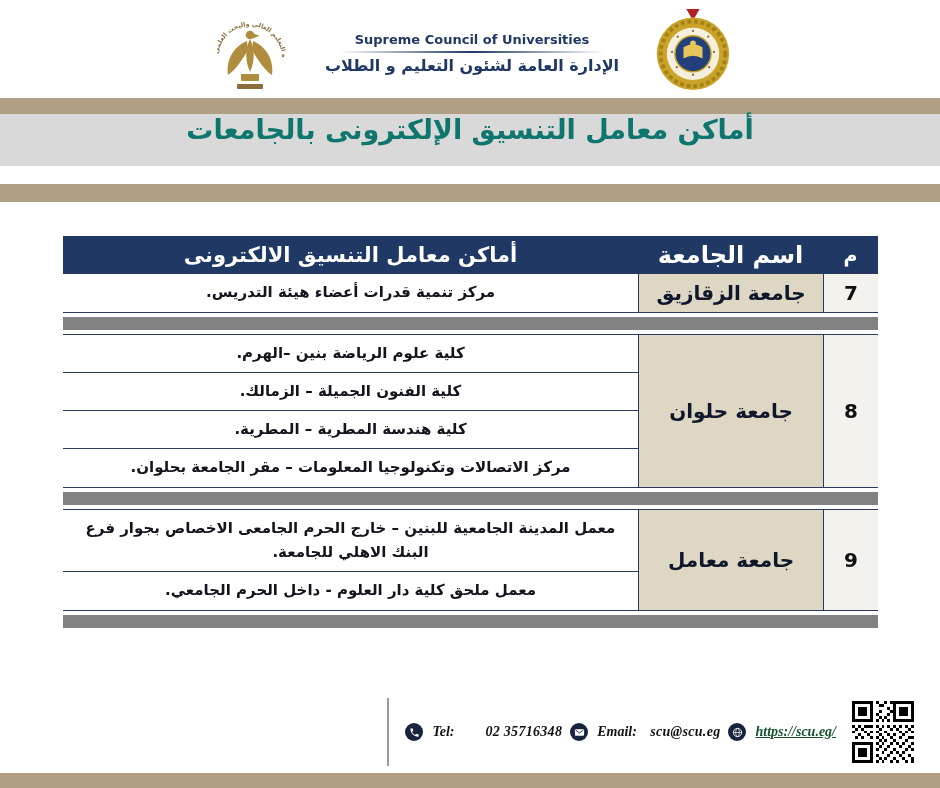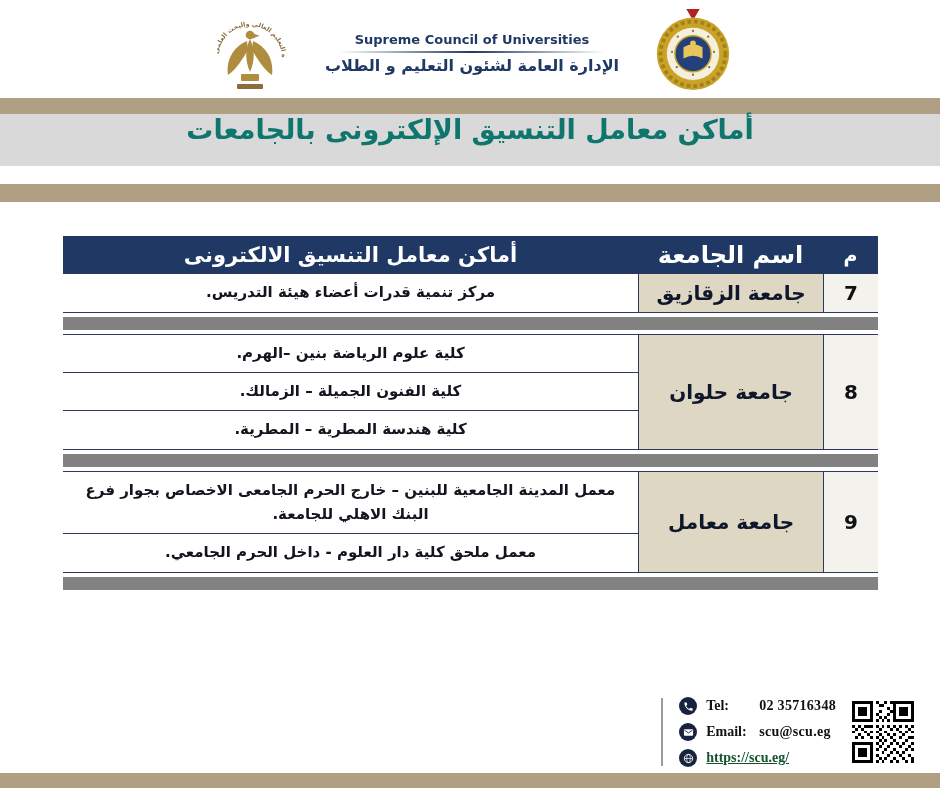--- a/index.html
+++ b/index.html
@@ -60,21 +60,21 @@
   }
   .loc:last-child { border-bottom:none; }
   .sep { height:13px; background:#828282; margin:4px 0; }
 
   
   .footer {
     position:absolute; right:26px; bottom:18px; height:76px;
     display:flex; align-items:center; justify-content:flex-end; gap:16px;
   }
   .footer-divider { width:2px; height:68px; background:#9a9a9a; }
-  .contact { display:flex; flex-direction:column; gap:8px; direction:ltr; }
+  .contact { display:flex; flex-direction:row; gap:8px; direction:ltr;font-style:italic; }
   .c-row { display:flex; align-items:center; gap:9px;
     font-family:"Liberation Serif", serif; font-weight:bold; font-size:14px; color:#111; }
   .c-icon {
     width:18px; height:18px; border-radius:50%; background:#17233f;
     display:flex; align-items:center; justify-content:center; flex:0 0 18px;
   }
   .c-label { min-width:44px; }
   .c-value { letter-spacing:0.3px; }
   .c-link { color:#14532d; text-decoration:underline; font-weight:bold; }
   .qr-box { width:62px; height:62px; background:#fff; }
@@ -164,20 +164,21 @@
 
     <div class="sep"></div>
 
     <div class="t-group t-row">
       <div class="td-num">8</div>
       <div class="td-univ">جامعة حلوان</div>
       <div class="td-locs">
         <div class="loc">كلية علوم الرياضة بنين –الهرم.</div>
         <div class="loc">كلية الفنون الجميلة – الزمالك.</div>
         <div class="loc">كلية هندسة المطرية – المطرية.</div>
+        <div class="loc">مركز الاتصالات وتكنولوجيا المعلومات – مقر الجامعة بحلوان.</div>
       </div>
     </div>
 
     <div class="sep"></div>
 
     <div class="t-group t-row">
       <div class="td-num">9</div>
       <div class="td-univ">جامعة معامل</div>
       <div class="td-locs">
         <div class="loc" style="min-height:62px;">معمل المدينة الجامعية للبنين – خارج الحرم الجامعى الاخصاص بجوار فرع البنك الاهلي للجامعة.</div>

